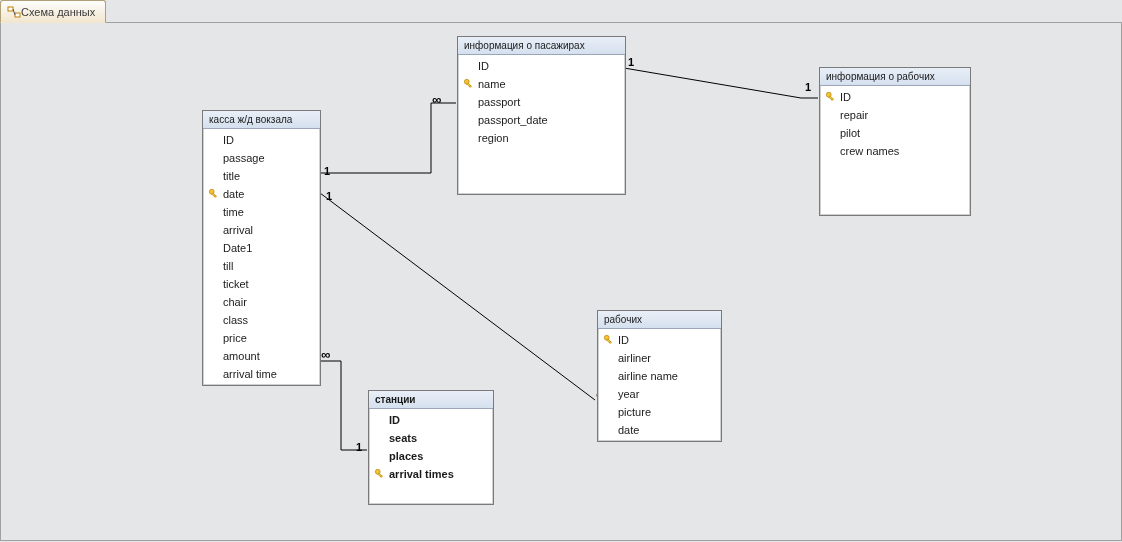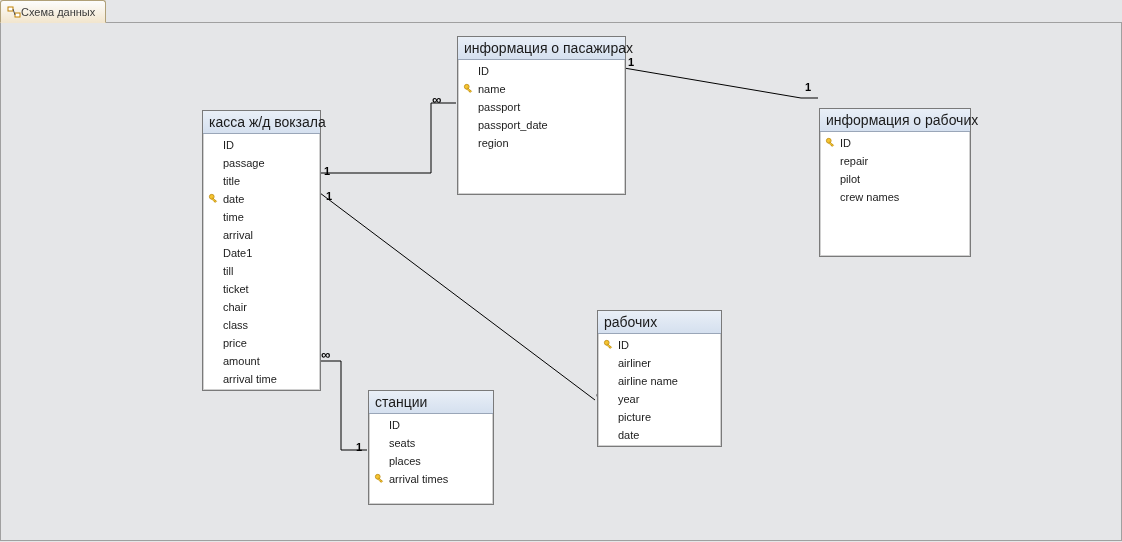--- a/index.html
+++ b/index.html
@@ -53,21 +53,21 @@
     position: absolute;
     background: #ffffff;
     border: 1px solid #7a7a7a;
     box-shadow: 0 0 0 1px #d0d0d0 inset;
   }
   .table-title {
     background: linear-gradient(#e9eff7, #d5e0ef);
     padding: 3px 6px;
     border-bottom: 1px solid #9aa6b8;
     color: #1a1a1a;
-    font-size: 14px;
+    font-size: 10px;
     white-space: nowrap;
   }
   .table-body {
     padding: 2px 0;
     text-align: right;
   }
   .field-row {
     display: flex;
     align-items: center;
     padding: 1px 6px 1px 4px;
@@ -237,21 +237,21 @@
           <span class="key-slot"></span>
           <span>passport_date</span>
         </div>
         <div class="field-row">
           <span class="key-slot"></span>
           <span>region</span>
         </div>
       </div>
   </div>
 
-  <div class="table-box" id="tbl-workers" style="left:818px; top:44px; width:150px; height:147px;margin-top:41px;">
+  <div class="table-box" id="tbl-workers" style="left:818px; top:44px; width:150px; height:147px;">
     <div class="table-title">информация о рабочих</div>
     <div class="table-body">
         <div class="field-row">
           <span class="key-slot">
             <svg width="12" height="12" viewBox="0 0 16 16">
               <circle cx="5" cy="5" r="3.2" fill="#f5c431" stroke="#b8860b" stroke-width="1"></circle>
               <rect x="6.5" y="6.5" width="6" height="2.2" fill="#f5c431" stroke="#b8860b" stroke-width="0.8" transform="rotate(45 6.5 6.5)"></rect>
               <rect x="10" y="9.5" width="2" height="2.2" fill="#f5c431" stroke="#b8860b" stroke-width="0.8" transform="rotate(45 10 9.5)"></rect>
             </svg>
           </span>
@@ -265,21 +265,21 @@
           <span class="key-slot"></span>
           <span>pilot</span>
         </div>
         <div class="field-row">
           <span class="key-slot"></span>
           <span>crew names</span>
         </div>
       </div>
   </div>
 
-  <div class="table-box" id="tbl-stations" style="left:367px; top:367px; width:124px; height:113px;">
+  <div class="table-box" id="tbl-stations" style="left:367px; top:367px; width:124px; height:113px;font-weight:bold;">
     <div class="table-title">станции</div>
     <div class="table-body">
         <div class="field-row">
           <span class="key-slot"></span>
           <span>ID</span>
         </div>
         <div class="field-row">
           <span class="key-slot"></span>
           <span>seats</span>
         </div>

